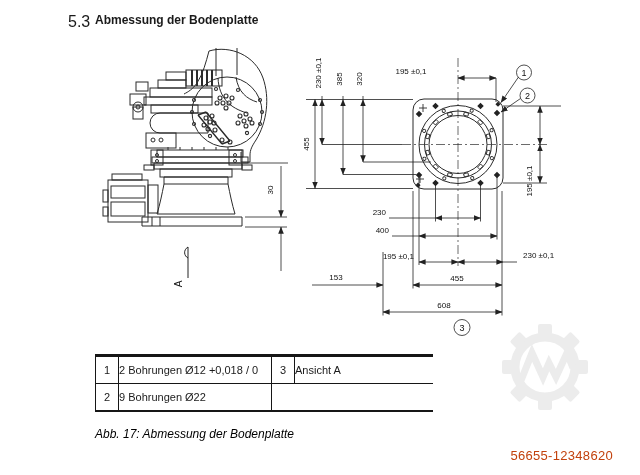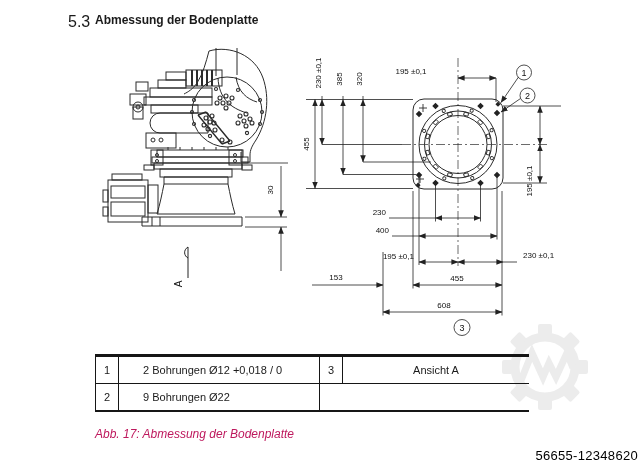--- a/index.html
+++ b/index.html
@@ -7,28 +7,28 @@
         font-family:"Liberation Sans",sans-serif;color:#1a1a1a;}
   .heading{position:absolute;top:13px;left:0;width:640px;height:24px;}
   .sec-num{position:absolute;left:40px;top:0;font-size:16px;font-weight:normal;margin-left:28px;}
   .sec-title{position:absolute;left:95px;top:0;font-size:12px;font-weight:bold;}
   svg.draw{position:absolute;left:0;top:0;}
   .dimtxt{font-family:"Liberation Sans",sans-serif;font-size:8px;fill:#111;}
   .calltxt{font-family:"Liberation Sans",sans-serif;font-size:9px;fill:#111;}
   .spec{position:absolute;left:95px;top:354px;border-collapse:collapse;
         border-top:3px solid #161616;border-bottom:2px solid #161616;table-layout:fixed;}
   .spec td{border-left:1.3px solid #161616;height:26px;font-size:11px;color:#1a1a1a;
-           padding:0 24px;vertical-align:middle;white-space:nowrap;}
+           padding:0 0;vertical-align:middle;white-space:nowrap;}
   .spec tr.r1 td{border-bottom:1.3px solid #161616;}
   .spec td.cnum{width:22px;text-align:center;padding:0;}
   .spec td.cdesc{width:152px;}
-  .spec td.cdesc2{width:138px;text-align:center;}
+  .spec td.cdesc2{width:138px;}
   .spec td.no-left{border-left:none;}
-  .caption{position:absolute;left:95px;top:427px;font-size:12px;font-style:italic;color:#be185d;}
-  .doc-id{position:absolute;right:2px;top:448px;font-size:13px;color:#000000;letter-spacing:.3px;}
+  .caption{position:absolute;left:95px;top:427px;font-size:12px;font-style:italic;color:#000000;}
+  .doc-id{position:absolute;right:27px;top:448px;font-size:13px;color:#c2410c;letter-spacing:.3px;}
   .watermark{position:absolute;left:497px;top:320px;}
 </style>
 </head>
 <body>
 
 <div class="page">
 
   <svg class="watermark" width="100" height="100" viewBox="0 0 100 100">
     <g fill="none" stroke="#ececec">
       <circle cx="48" cy="47" r="30" stroke-width="9"></circle>

